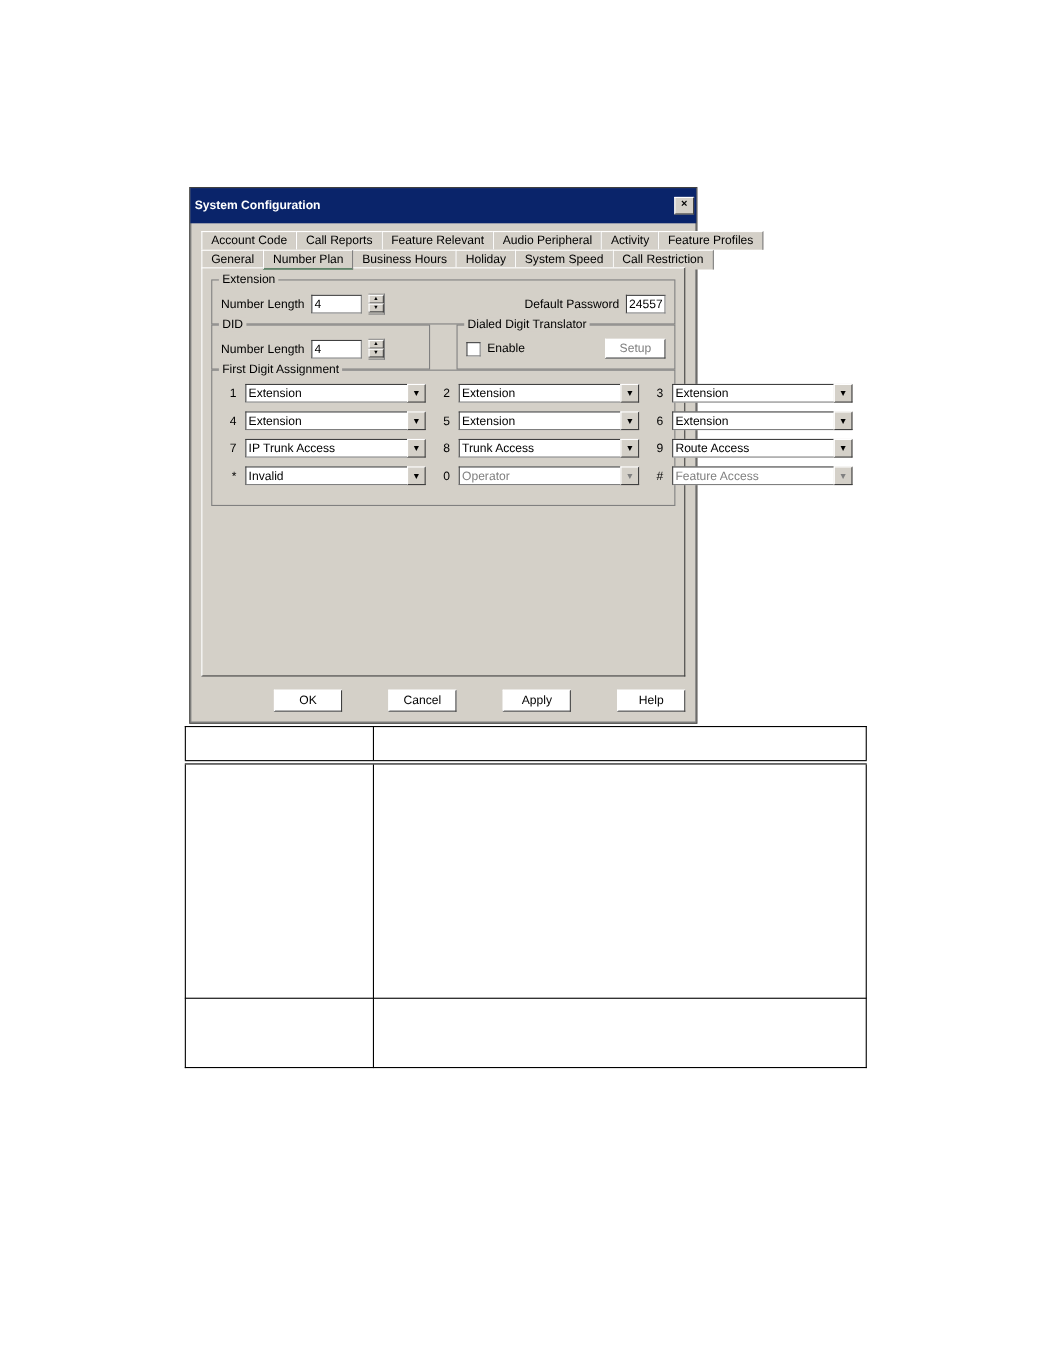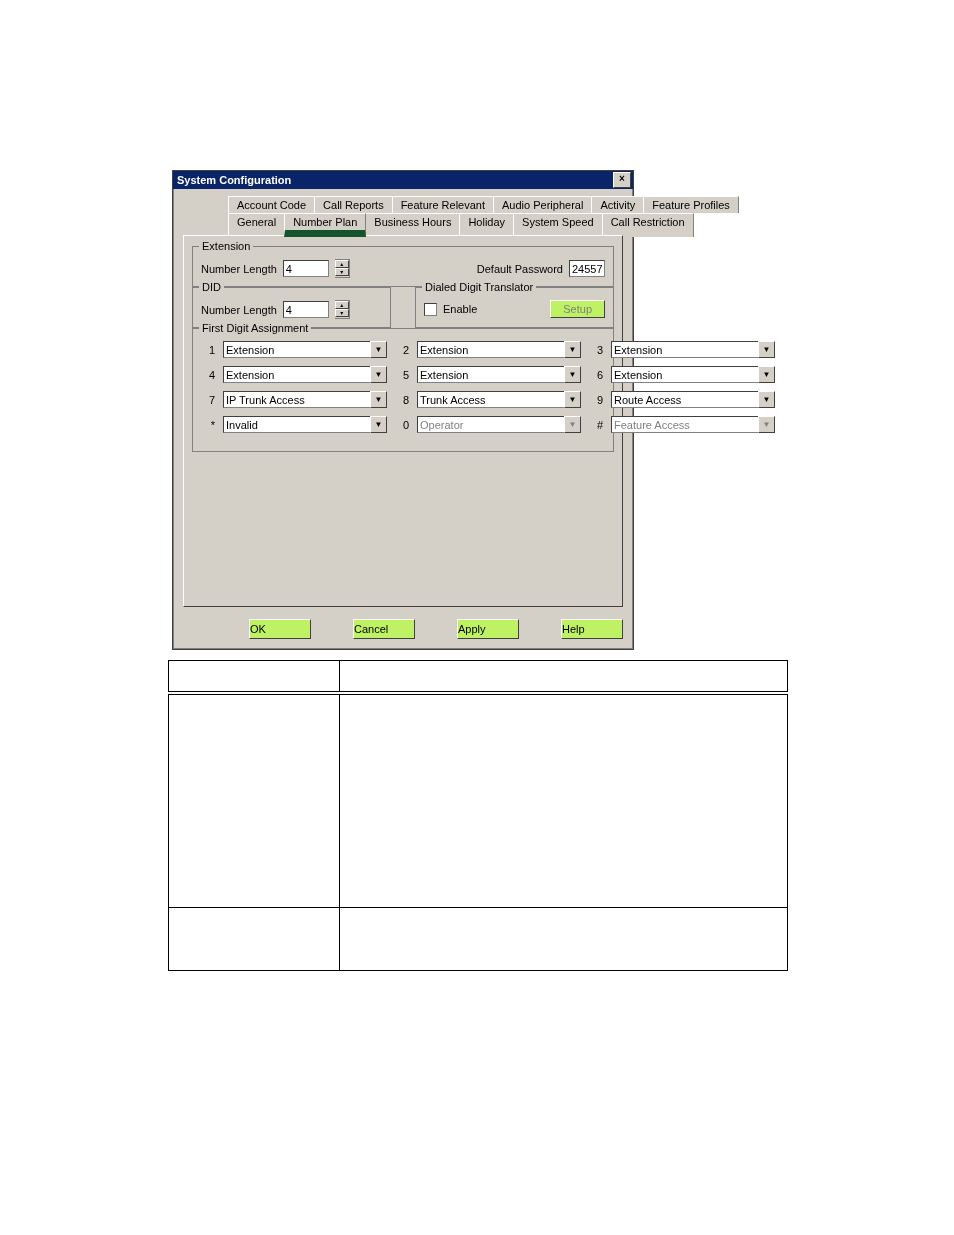--- a/index.html
+++ b/index.html
@@ -20,21 +20,21 @@
   .dialog {
     position: absolute;
     left: 172px;
     top: 170px;
     width: 460px;
     background: #d4d0c8;
     border: 1px solid #404040;
     box-shadow: 0 0 0 1px #808080 inset;
   }
   .titlebar {
-    height: 18px;
+    height: 32px;
     background: #0a246a;
     color: #fff;
     display: flex;
     align-items: center;
     padding: 0 2px;
     font-weight: bold;
     font-size: 11px;
   }
   .titlebar .title-text {
     flex: 1;
@@ -58,39 +58,38 @@
     padding: 6px 10px 10px 10px;
   }
   
   .tabs {
     display: flex;
     flex-wrap: wrap;
   }
   .tabrow {
     display: flex;
     width: 100%;
-    margin-left: 45px;
   }
   .tab {
     border: 1px solid #808080;
     border-bottom: none;
     border-top-color: #fff;
     border-left-color: #fff;
     background: #d4d0c8;
     padding: 2px 8px;
     font-size: 11px;
     margin-right: -1px;
     position: relative;
     top: 1px;
     white-space: nowrap;
   }
   .tab.active {
     background: #d4d0c8;
     z-index: 2;
-    border-bottom: 7px solid #14532d;
+    border-bottom: 1px solid #14532d;
   }
   .tabpanel {
     border: 1px solid #fff;
     border-right-color: #404040;
     border-bottom-color: #404040;
     background: #d4d0c8;
     padding: 10px 8px 40px 8px;
     margin-top: -1px;
     min-height: 320px;
     position: relative;
@@ -157,27 +156,28 @@
   .checkbox {
     width: 13px;
     height: 13px;
     background: #fff;
     border: 1px solid #808080;
     border-top-color: #404040;
     border-left-color: #404040;
     box-sizing: border-box;
   }
   .win-btn {
-    background: #bef264;
+    background: #ffffff;
     border: 1px solid #fff;
     border-right-color: #404040;
     border-bottom-color: #404040;
     padding: 2px 12px;
     font-size: 11px;
     min-width: 48px;
+    text-align: center;
     box-sizing: border-box;
     cursor: default;
   }
   .win-btn.disabled { color: #808080; }
   
   .fda-grid {
     display: grid;
     grid-template-columns: 14px 1fr 14px 1fr 14px 1fr;
     column-gap: 8px;
     row-gap: 8px;

